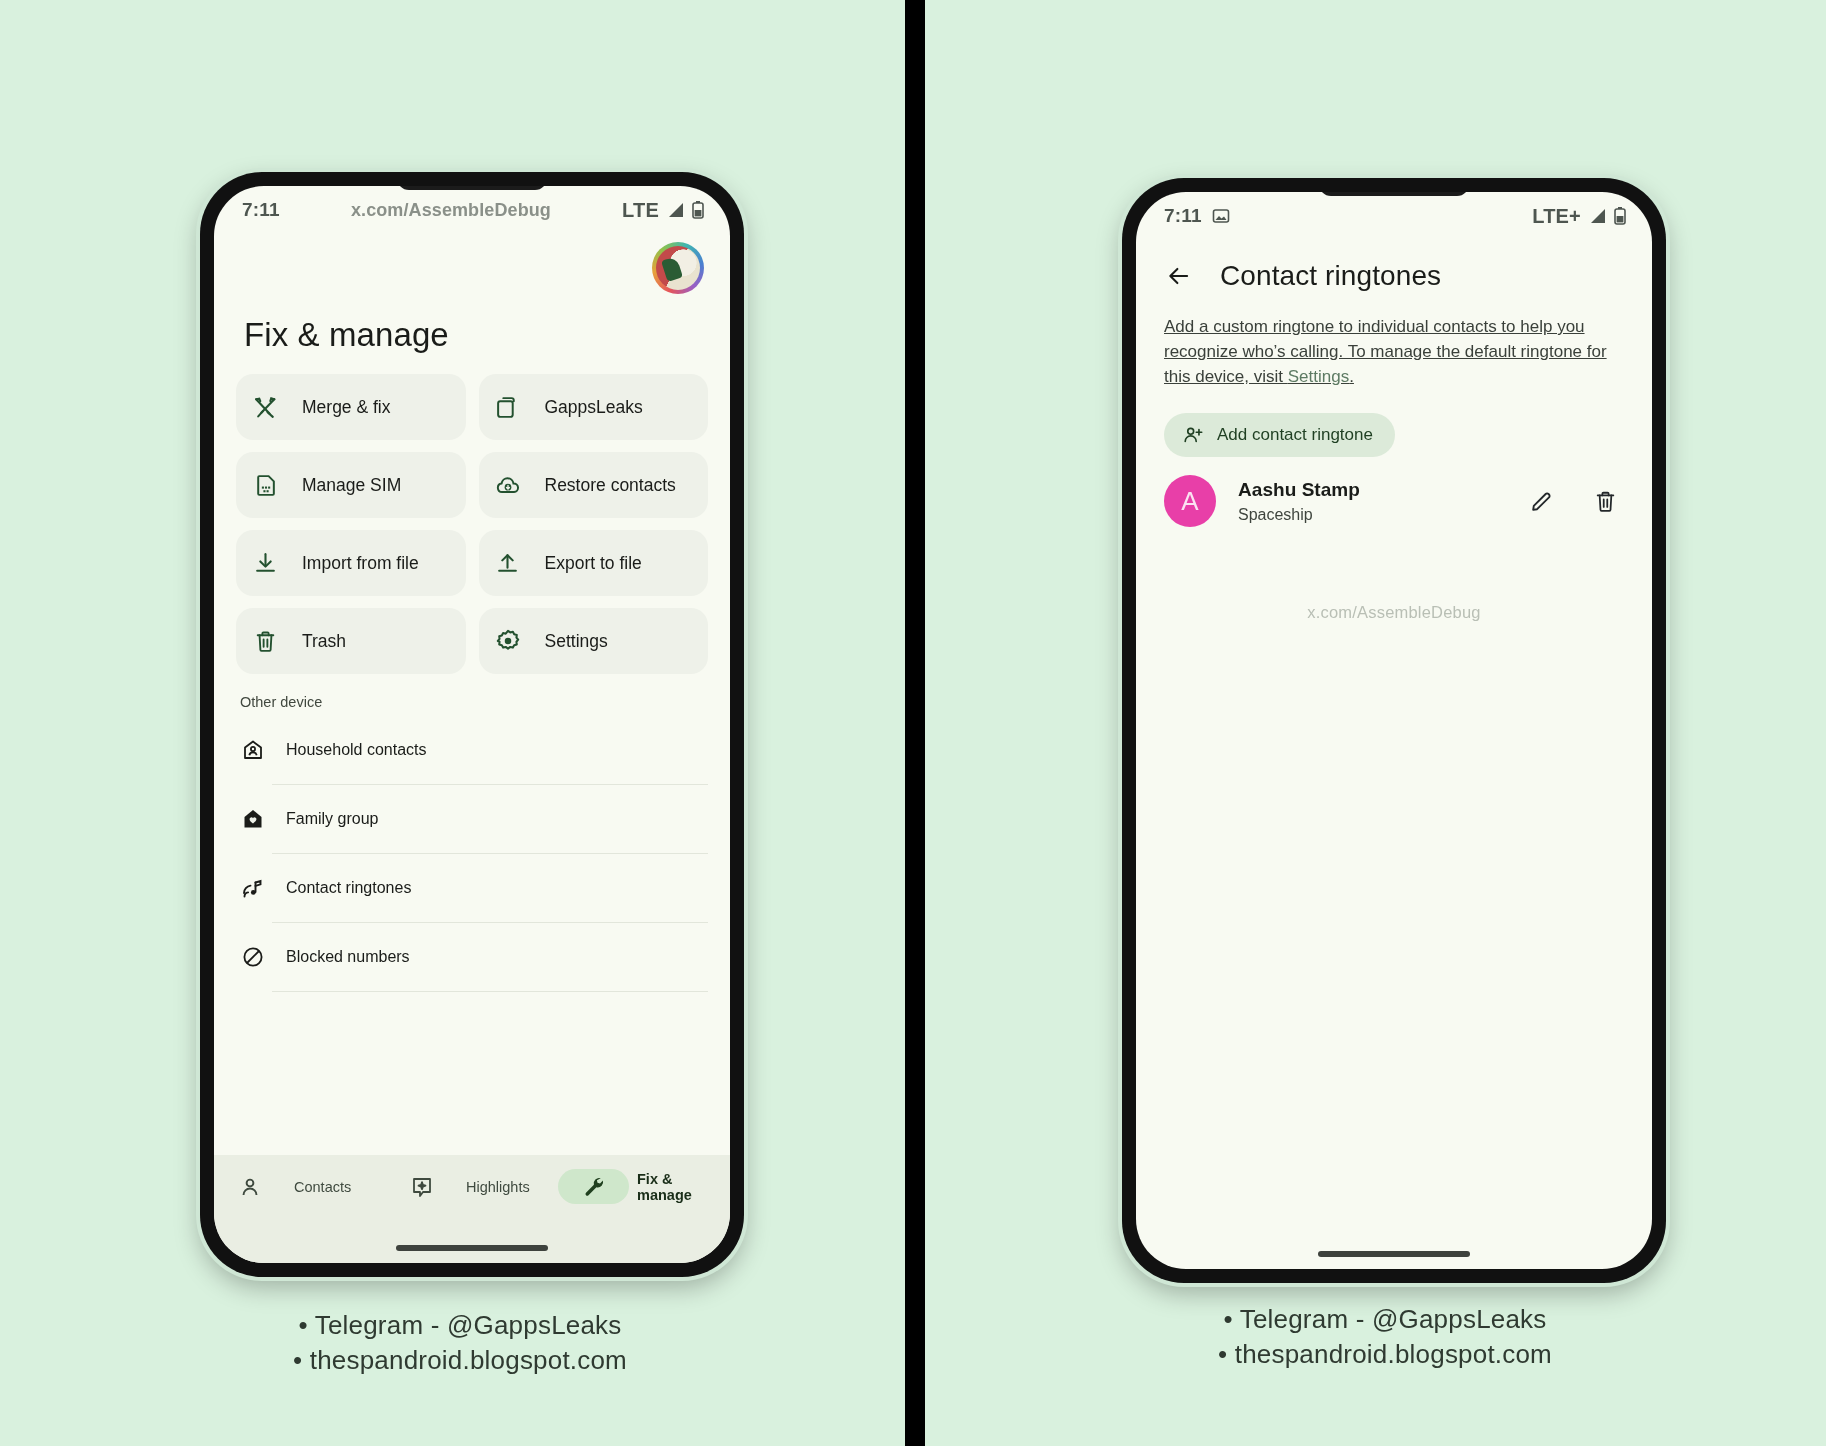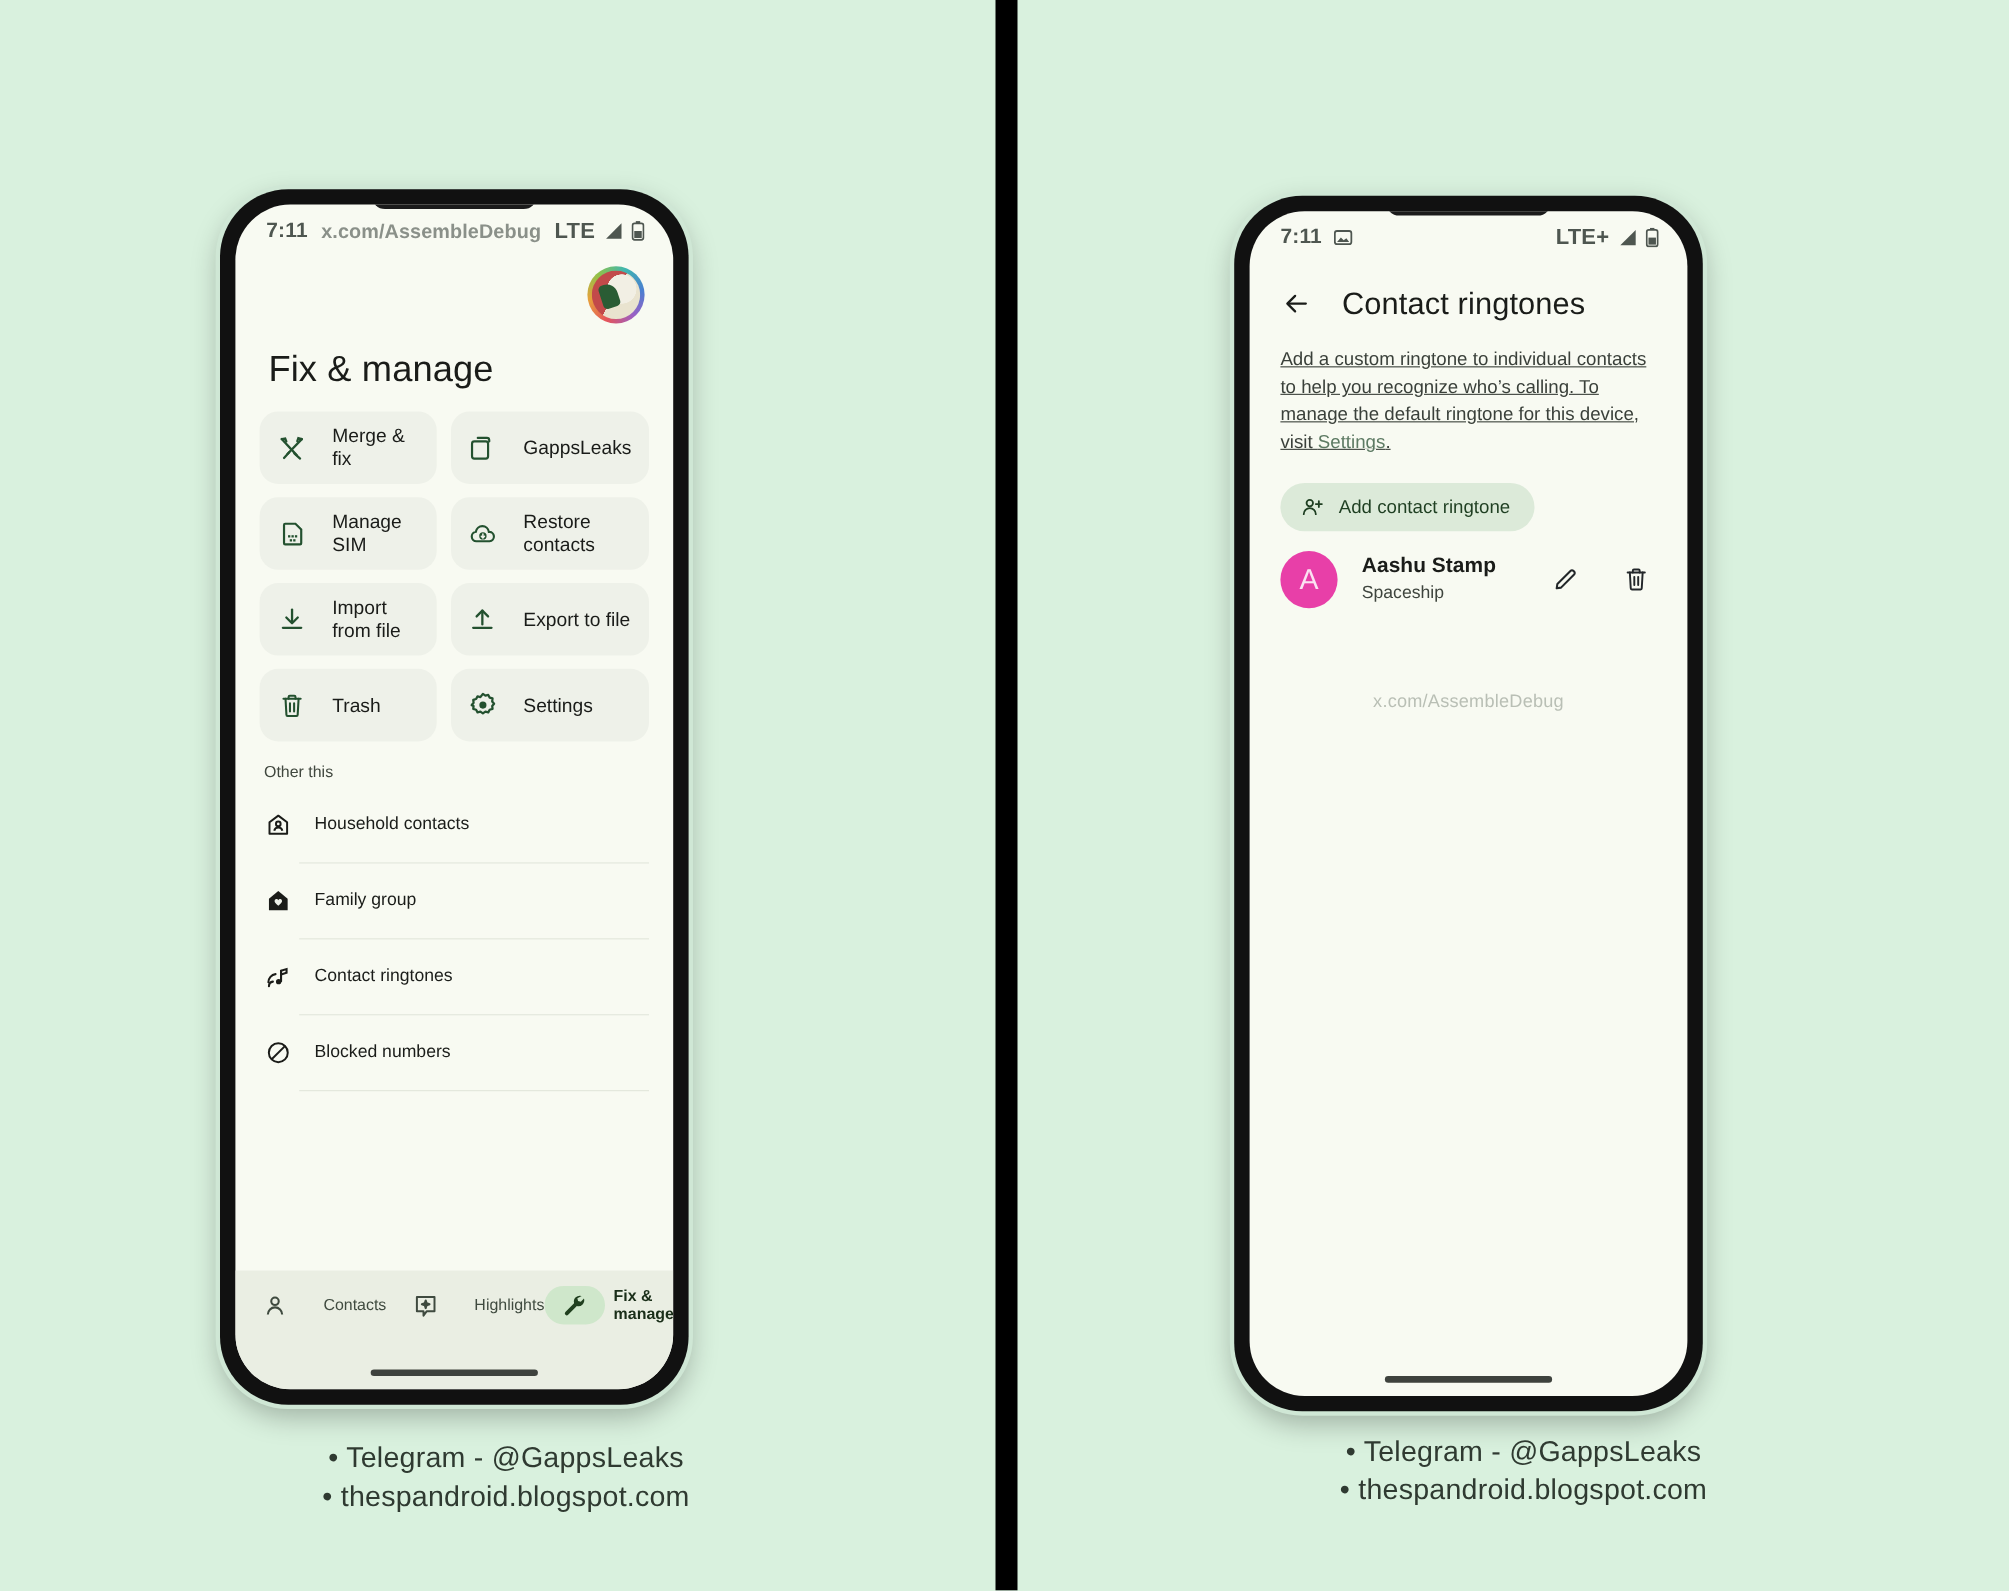--- a/index.html
+++ b/index.html
@@ -12,21 +12,21 @@
   .canvas { position: relative; width: 1826px; height: 1446px; background: #d9f1de; }
 
   .divider {
     position: absolute; left: 905px; top: 0; width: 20px; height: 1446px;
     background: #000000;
   }
 
   
   .phone {
     position: absolute;
-    width: 426px; height: 1105px;
+    width: 544px; height: 1105px;
     border-radius: 62px;
     background: #111;
     box-shadow: 0 0 0 4px #cfe7d5, 0 10px 26px rgba(0,0,0,.28);
     padding: 14px;
   }
   .phone.left  { left: 200px;  top: 172px; }
   .phone.right { left: 1122px; top: 178px; }
 
   .screen {
     position: relative; width: 100%; height: 100%;
@@ -300,21 +300,21 @@
               <svg width="26" height="26" viewBox="0 0 24 24" fill="none" stroke="#23512f" stroke-width="1.9" stroke-linejoin="round">
                 <path d="M12 2.6 l2.1 1.5 2.4 -.6 1.2 2.2 2.4 .7 -.3 2.5 1.6 1.9 -1.6 1.9 .3 2.5 -2.4 .7 -1.2 2.2 -2.4 -.6 -2.1 1.5 -2.1 -1.5 -2.4 .6 -1.2 -2.2 -2.4 -.7 .3 -2.5 L2.6 12 4.2 10.1 3.9 7.6 6.3 6.9 7.5 4.7 9.9 5.3 Z"></path>
                 <circle cx="12" cy="12" r="3" fill="#23512f" stroke="none"></circle>
               </svg>
             </span>
             <span class="tlabel">Settings</span>
           </div>
 
         </div>
 
-        <div class="section-label">Other this</div>
+        <div class="section-label">Other device</div>
 
         <div class="list-row">
           <span class="lglyph">
             <svg width="24" height="24" viewBox="0 0 24 24" fill="none" stroke="#1b1c19" stroke-width="1.8" stroke-linejoin="round">
               <path d="M4 9.5 L12 3.5 L20 9.5 V20 H4 Z"></path>
               <circle cx="12" cy="11" r="2.1"></circle>
               <path d="M8.3 17.2 a3.8 3.8 0 0 1 7.4 0"></path>
             </svg>
           </span>
           <span class="llabel">Household contacts</span>

